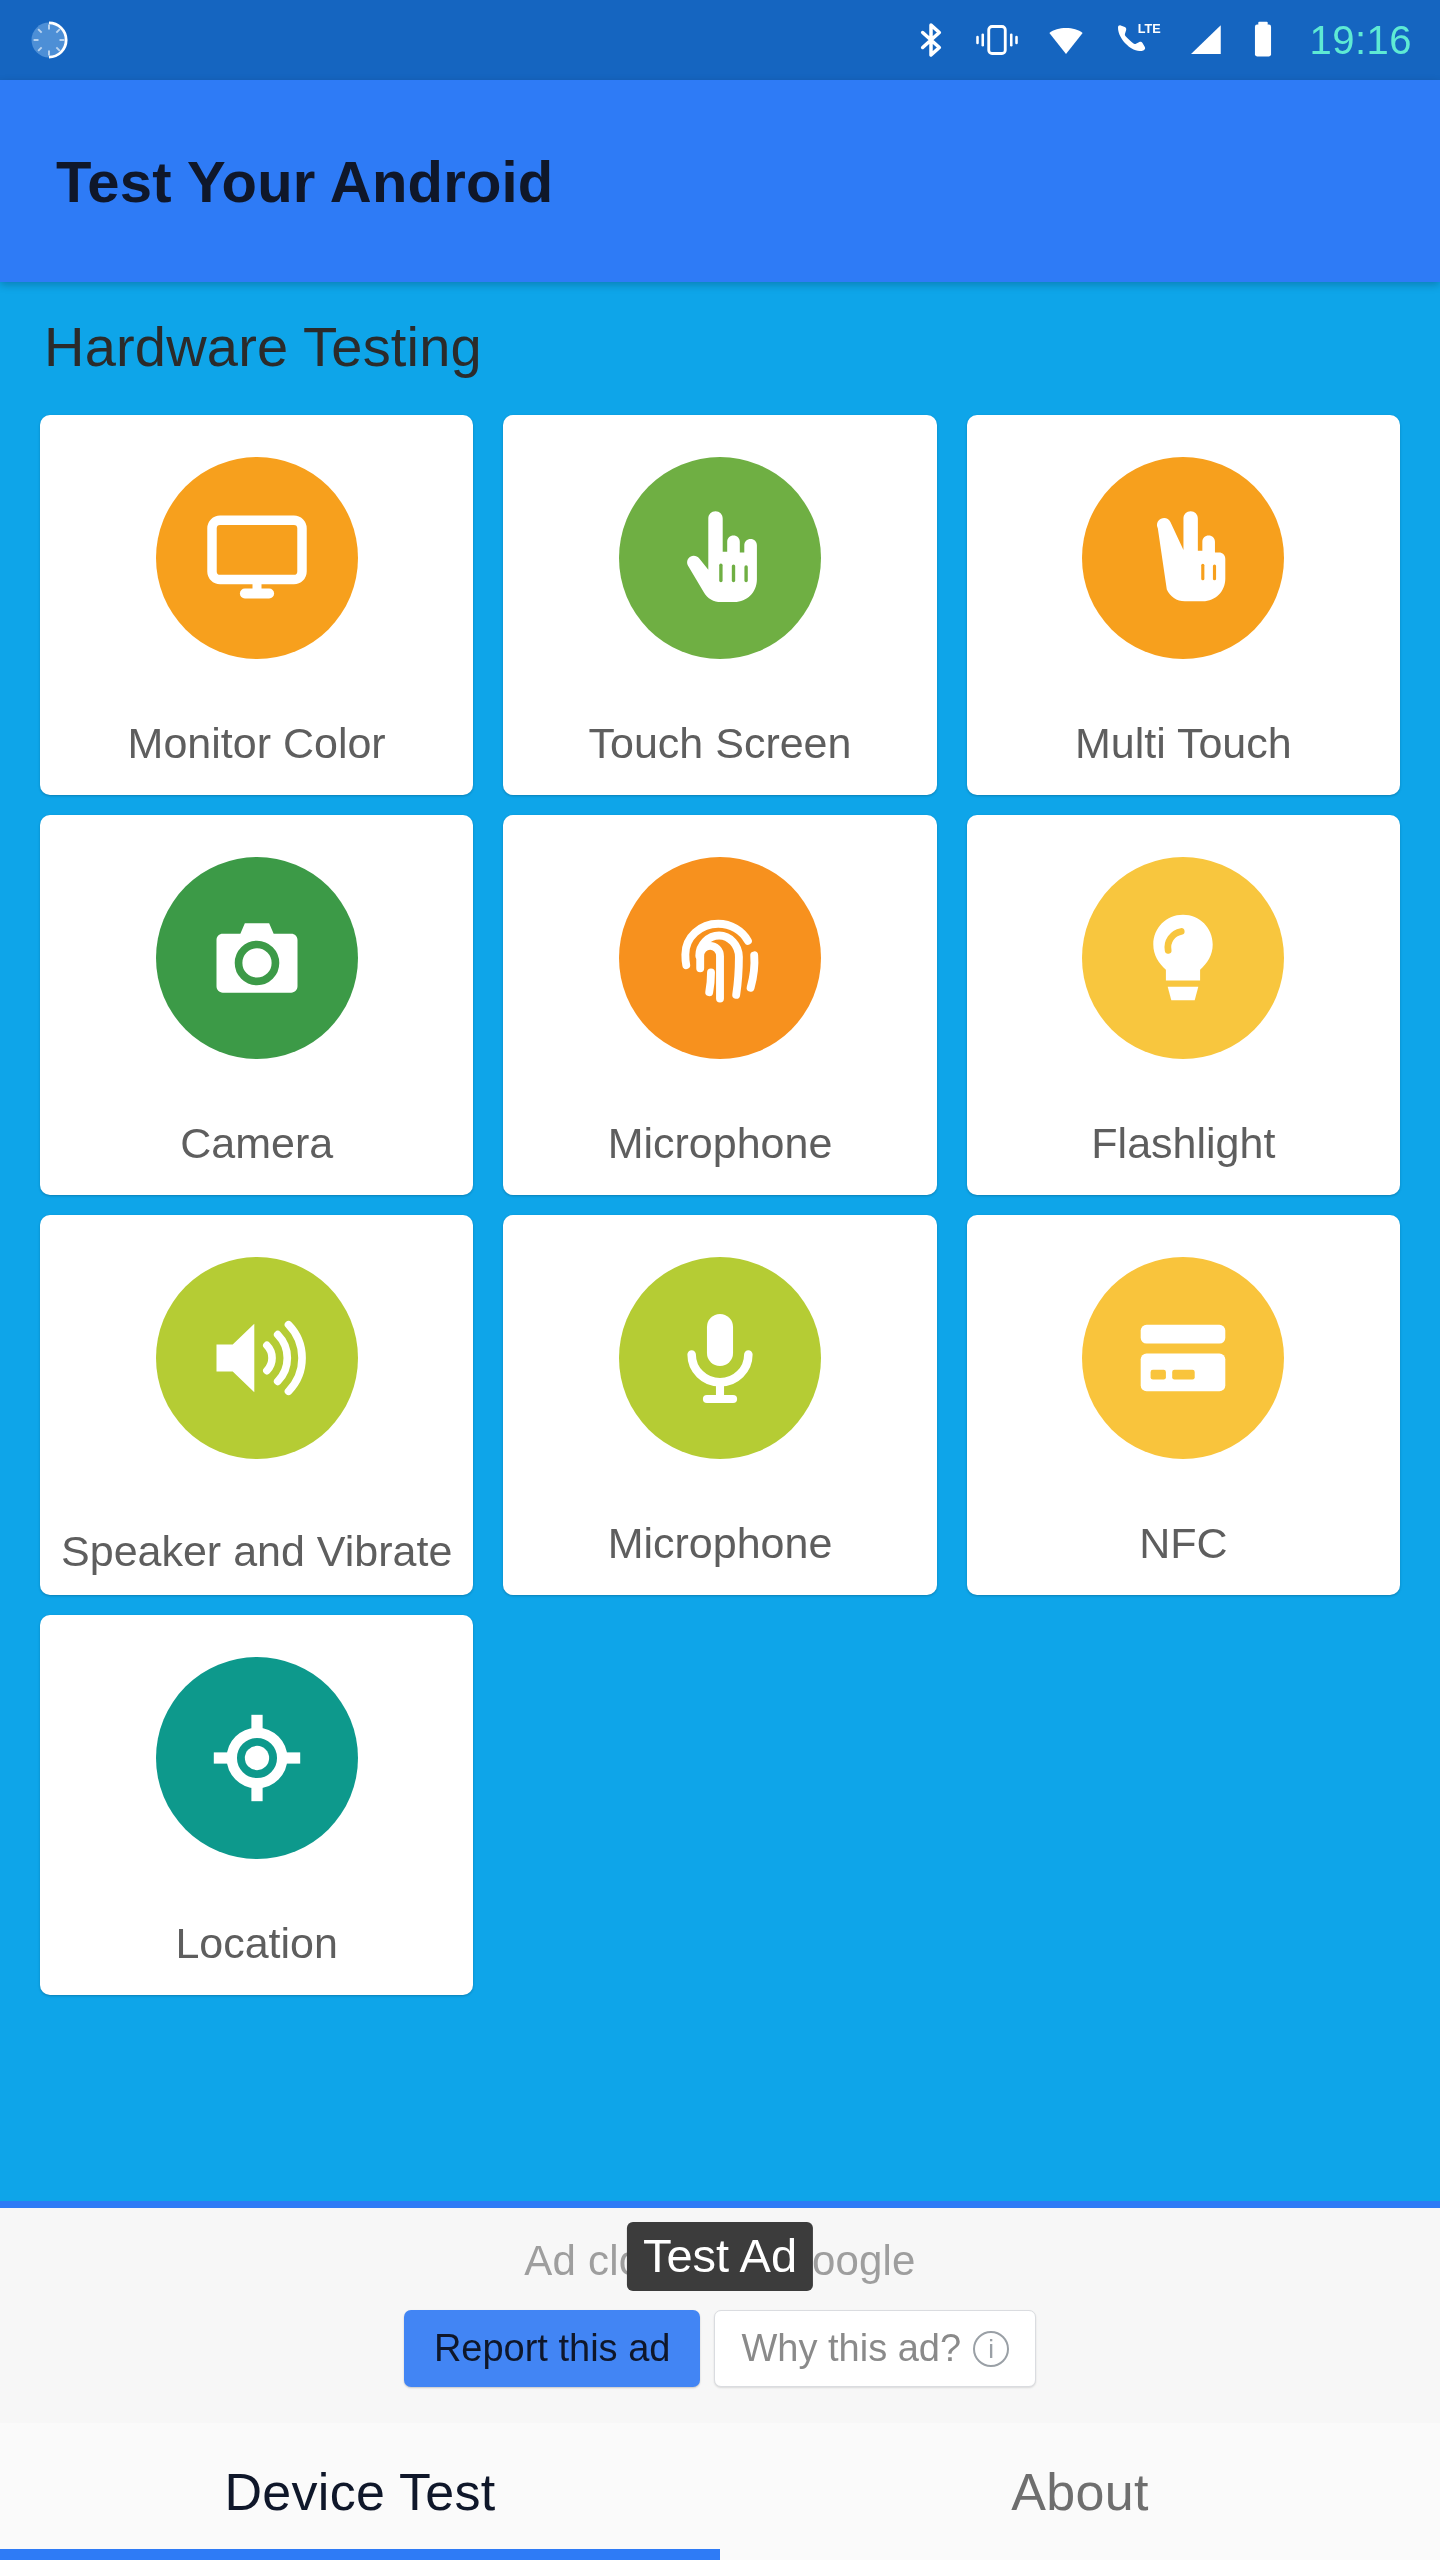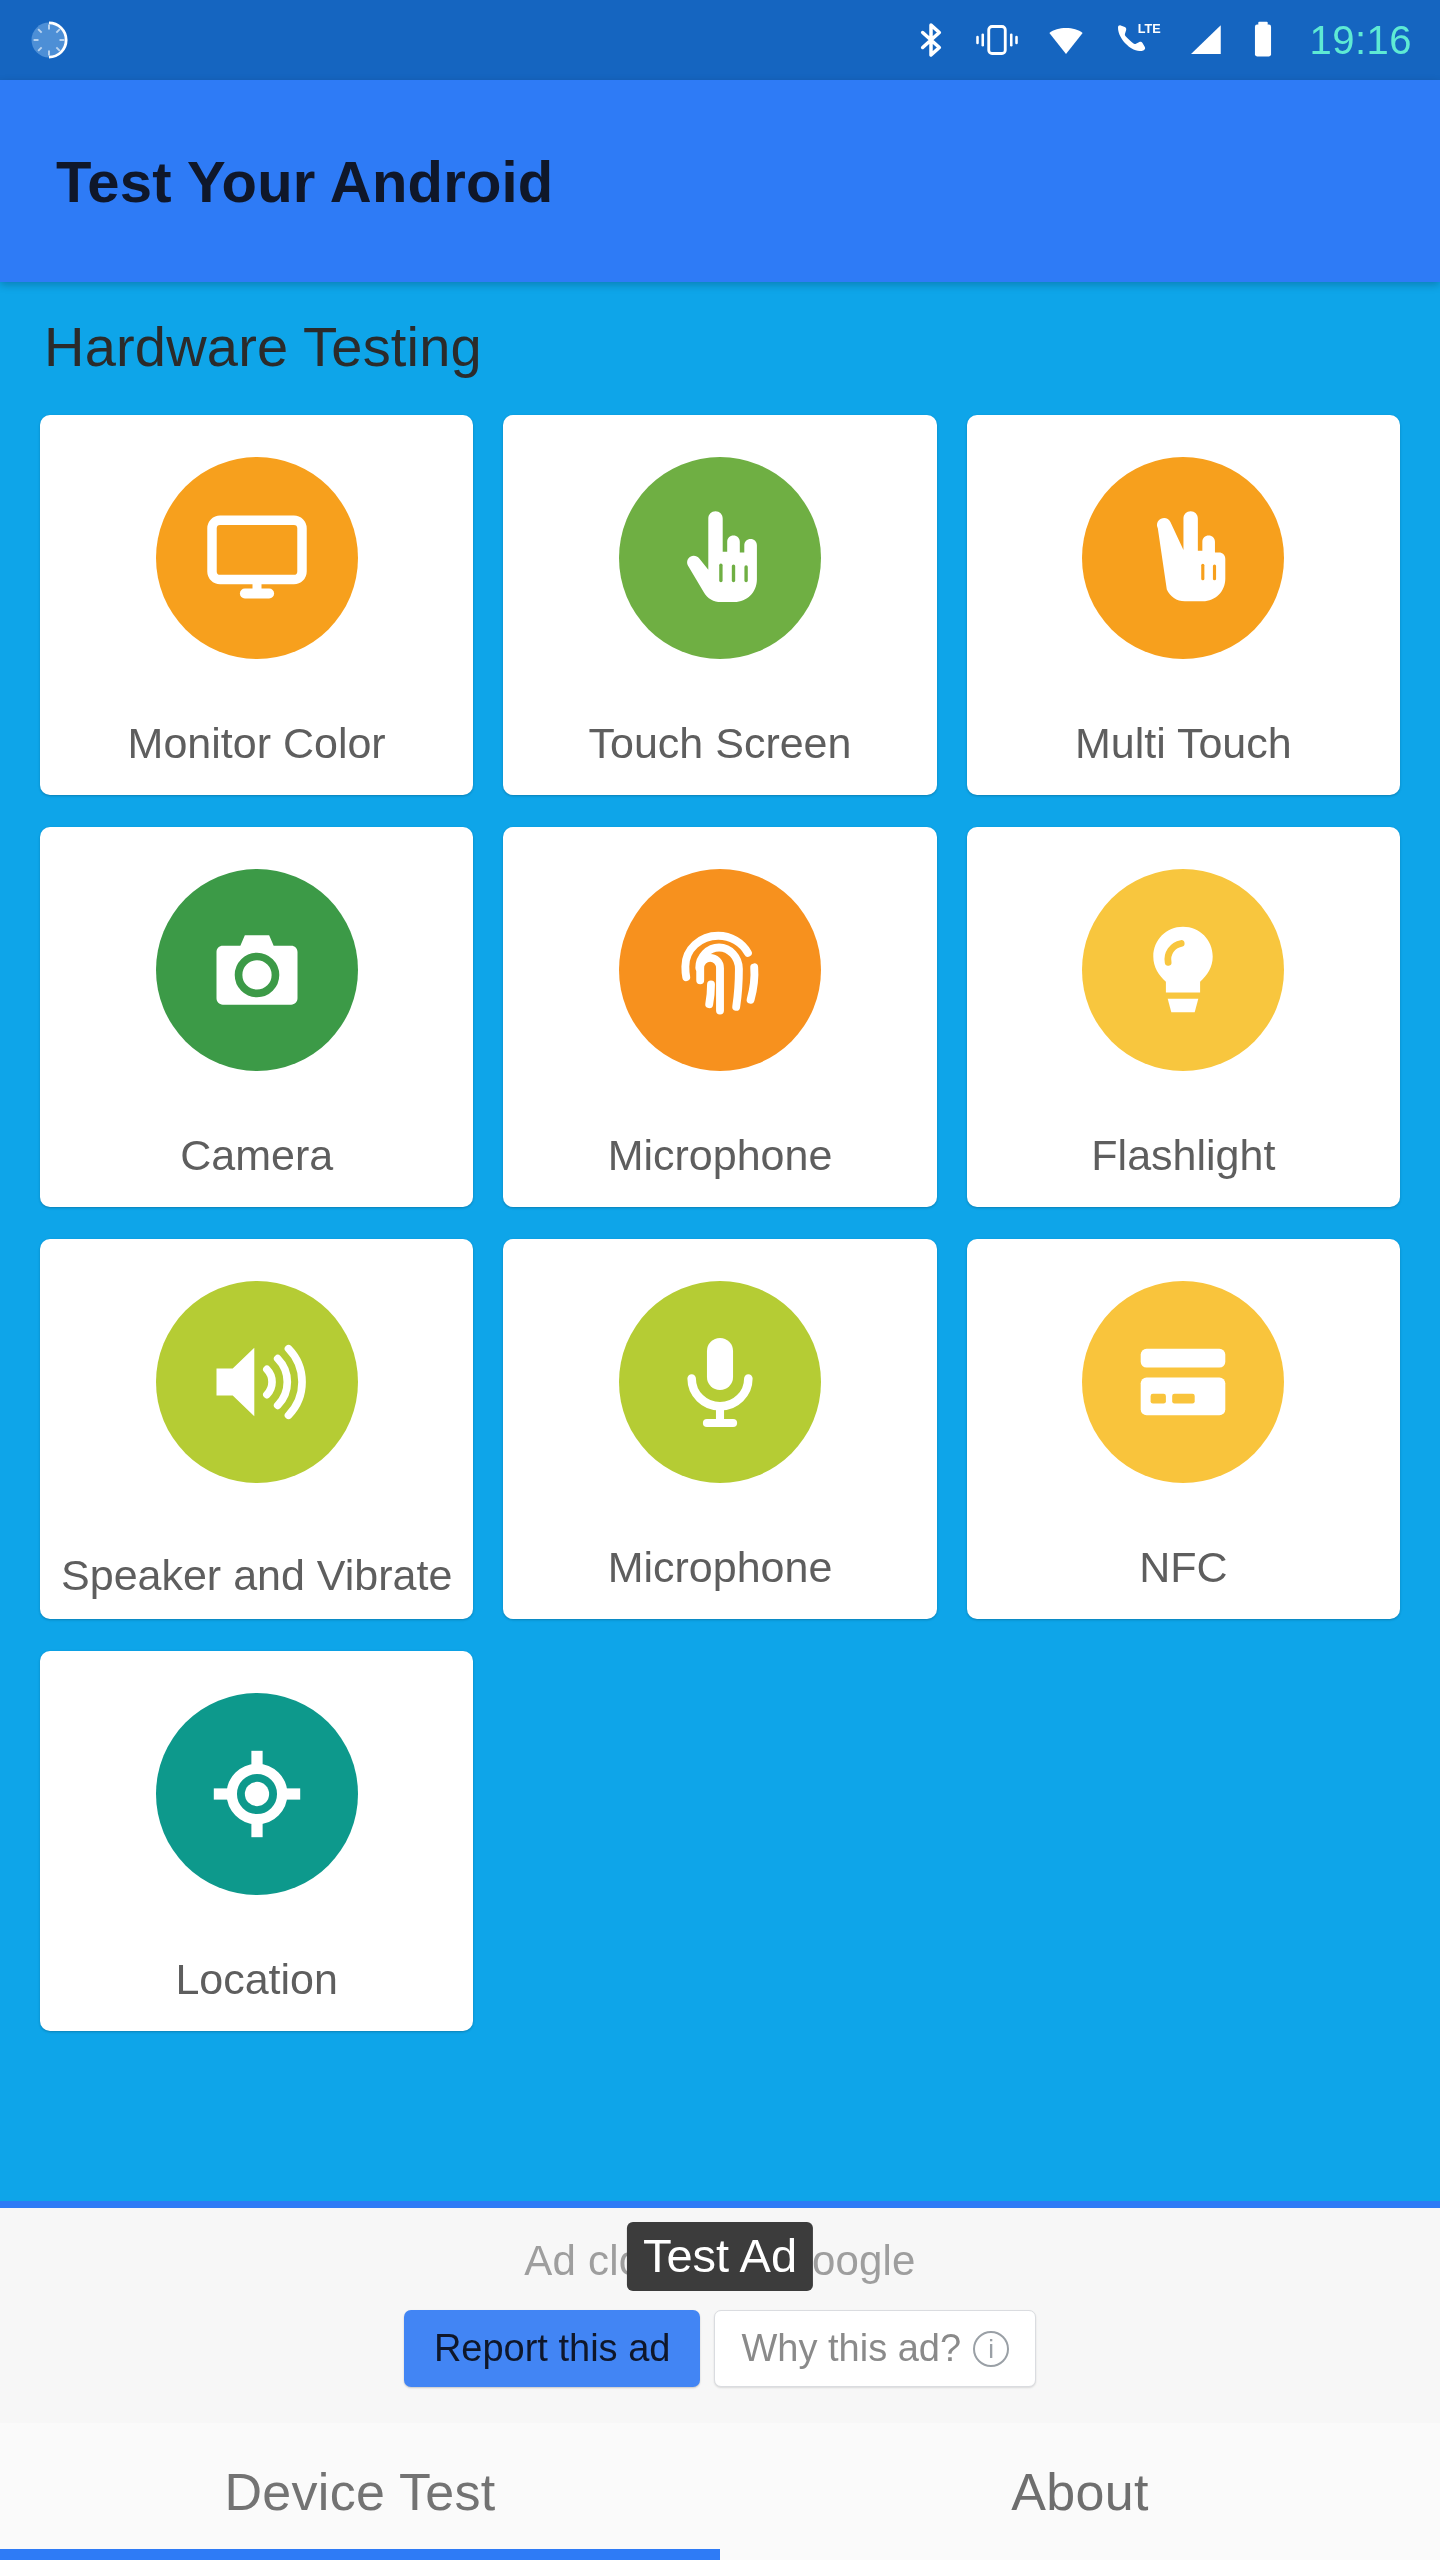--- a/index.html
+++ b/index.html
@@ -37,21 +37,21 @@
     flex:1 1 auto; background:#0ea5e9;
     padding:20px 40px 0 40px; overflow:hidden;
     position:relative;
   }
   .section-title {
     font-size:56px; color:#2B2B2B; font-weight:normal;
     margin:12px 0 36px 4px; letter-spacing:0.2px;
   }
   .grid {
     display:grid; grid-template-columns:repeat(3, 1fr);
-    gap:32px 30px;
+    gap:20px 30px;
   }
   .tile {
     background:#FFFFFF; border-radius:10px;
     height:380px;
     display:flex; flex-direction:column;
     align-items:center; justify-content:flex-start;
     padding-top:42px;
     box-shadow:0 1px 3px rgba(0,0,0,0.13), 0 1px 2px rgba(0,0,0,0.10);
   }
   .tile-icon {
@@ -107,21 +107,21 @@
   
   .tab-bar {
     flex:0 0 auto; height:137px; background:#FAFAFA;
     display:flex; position:relative;
   }
   .tab {
     flex:1; display:flex; align-items:center; justify-content:center;
     font-size:52px; color:#6E6E6E; letter-spacing:0.3px;
     position:relative;
   }
-  .tab.active { color:#737373; }
+  .tab.active { color:#0f172a; }
   .tab.active::after {
     content:""; position:absolute; left:0; right:0; bottom:0;
     height:11px; background:#2E7BF6;
   }
 </style>
 </head>
 <body>
 
 <div class="phone">
 

